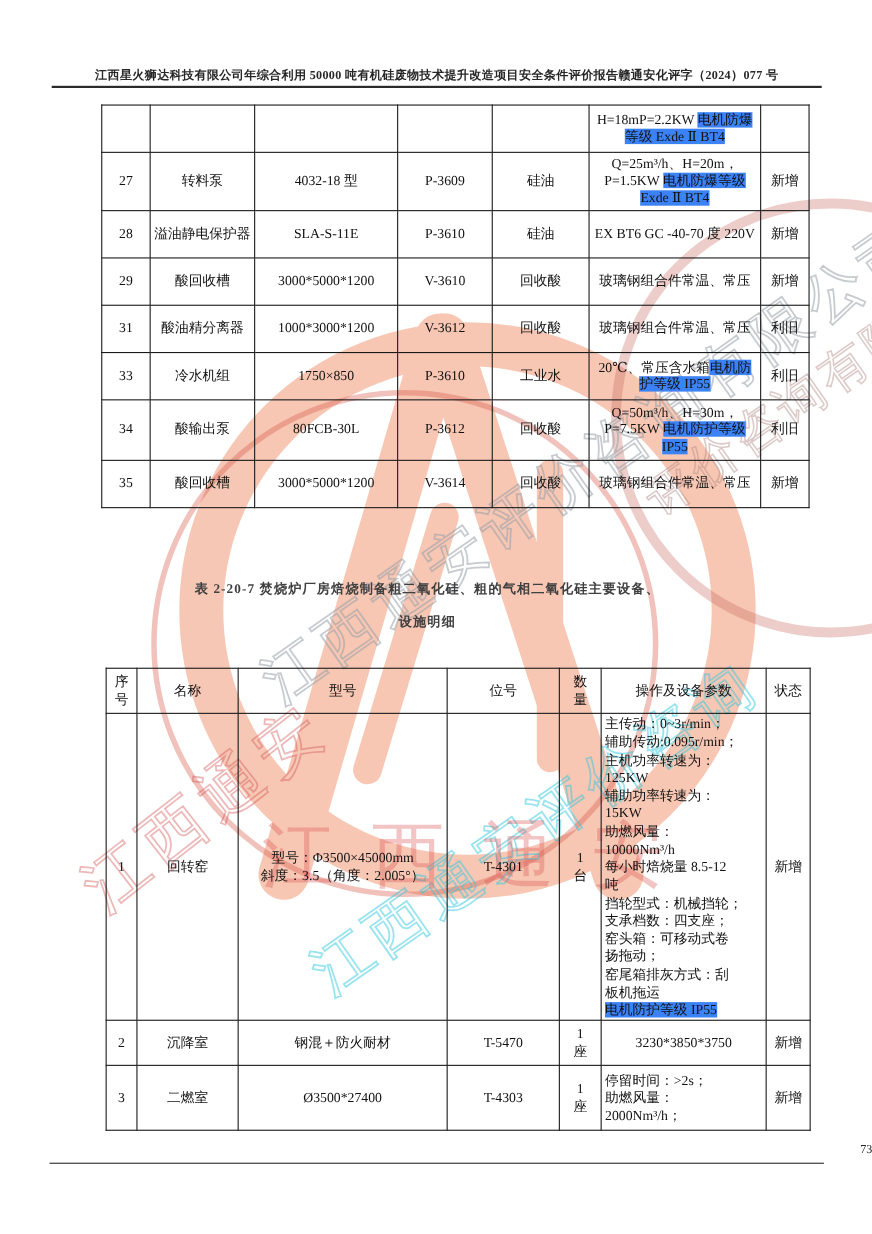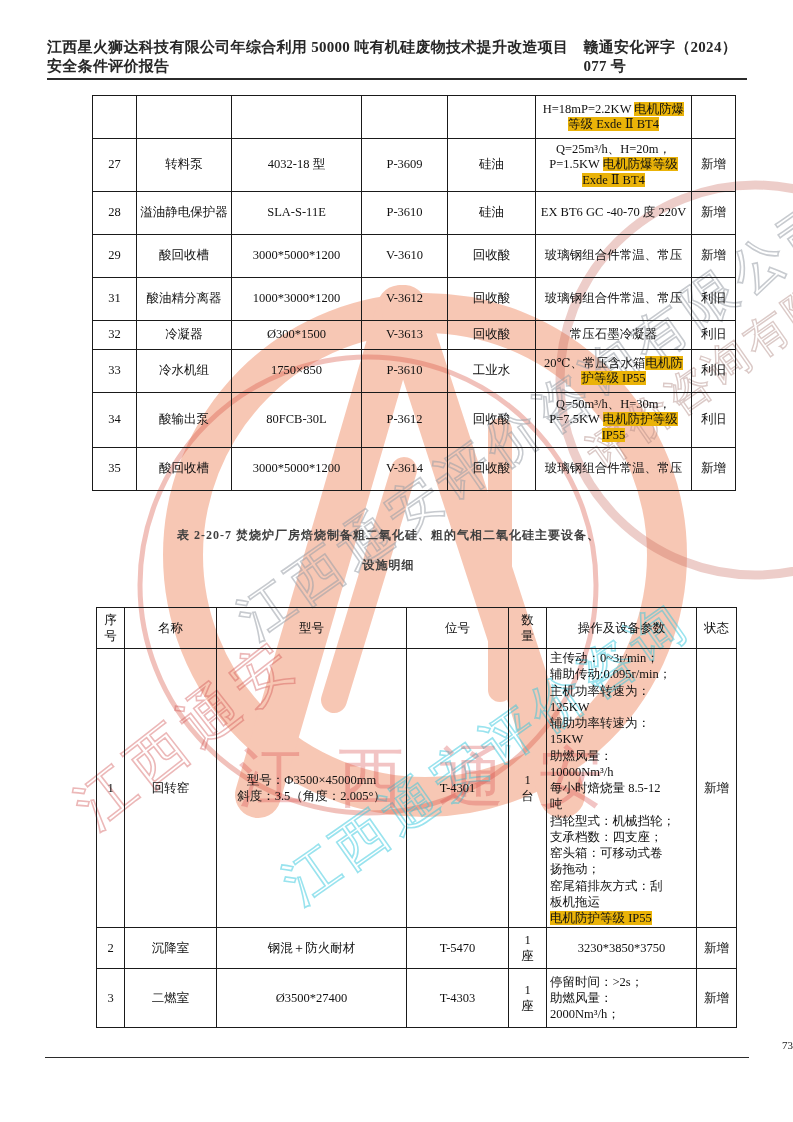--- a/index.html
+++ b/index.html
@@ -1,29 +1,29 @@
 <!DOCTYPE html>
 <html><head>
 <meta charset="utf-8">
 <style>
   html,body{margin:0;padding:0;background:#fff;}
   .page{position:relative;width:793px;height:1122px;background:#fff;overflow:hidden;
         font-family:"Liberation Serif","DejaVu Serif",serif;color:#121212;}
   
   .hdr{position:absolute;left:47px;right:46px;top:54px;height:22px;border-bottom:2px solid #2b2b2b;
        display:flex;justify-content:center;align-items:flex-end;padding-bottom:2px;
-       font-size:15px;font-weight:bold;color:#272727;letter-spacing:.3px;}
+       font-size:11px;font-weight:bold;color:#272727;letter-spacing:.3px;}
   
   table{border-collapse:collapse;table-layout:fixed;}
   td{border:1.4px solid #1a1a1a;text-align:center;vertical-align:middle;
      padding:1px 3px;font-size:12.5px;line-height:1.22;color:#111;}
   .t1{position:absolute;left:92px;top:95px;width:643px;}
   .t2{position:absolute;left:96px;top:607px;width:640px;}
   .t2 td{line-height:1.3;}
-  .hl{background:#eab308;}
+  .hl{background:#3b82f6;}
   .params div{text-align:left;}
   
   .cap{position:absolute;left:0;right:16px;top:527px;text-align:center;font-weight:bold;
        font-size:12px;color:#404040;letter-spacing:1px;}
   .cap .l2{margin-top:13px;}
   
   .pgnum{position:absolute;left:0;right:0;top:1039px;text-align:right;font-size:11px;color:#222;}
   .footline{position:absolute;left:45px;right:44px;top:1057px;border-top:1.6px solid #2b2b2b;height:0;}
   
   .wm{position:absolute;inset:0;pointer-events:none;}
@@ -102,29 +102,20 @@
       <td>玻璃钢组合件常温、常压</td>
       <td>新增</td>
     </tr>
     <tr>
       <td style="height:40px">31</td>
       <td>酸油精分离器</td>
       <td>1000*3000*1200</td>
       <td>V-3612</td>
       <td>回收酸</td>
       <td>玻璃钢组合件常温、常压</td>
-      <td>利旧</td>
-    </tr>
-    <tr>
-      <td style="height:26px">32</td>
-      <td>冷凝器</td>
-      <td>Ø300*1500</td>
-      <td>V-3613</td>
-      <td>回收酸</td>
-      <td>常压石墨冷凝器</td>
       <td>利旧</td>
     </tr>
     <tr>
       <td style="height:40px">33</td>
       <td>冷水机组</td>
       <td>1750×850</td>
       <td>P-3610</td>
       <td>工业水</td>
       <td><span>20℃、常压含水箱</span><span class="hl">电机防护等级 IP55</span></td>
       <td>利旧</td>

